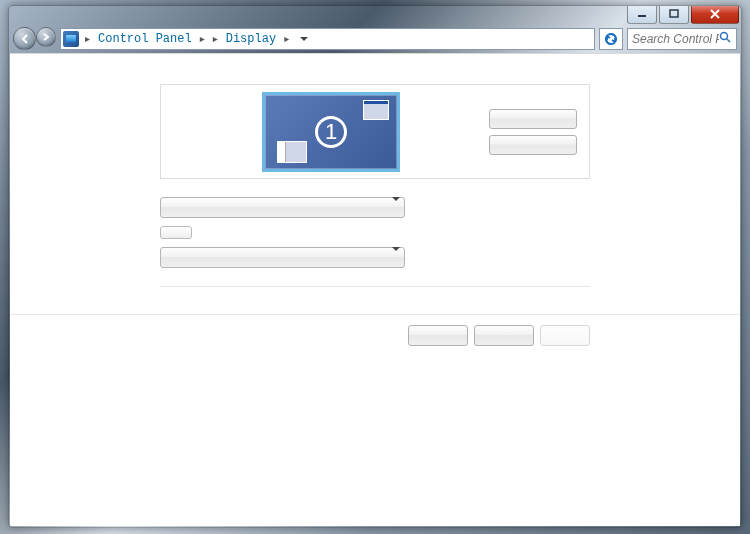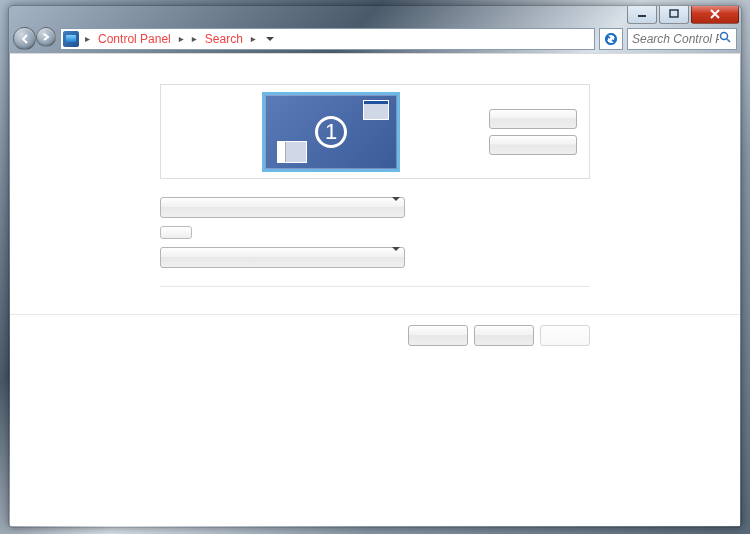--- a/index.html
+++ b/index.html
@@ -16,21 +16,21 @@
 
 
 .nav-toolbar { height: 27px; background: transparent; display: flex; align-items: center; gap: 4px; padding: 0 4px; }
 .nav-buttons { display: flex; gap: 0; }
 .nav-btn { width: 23px; height: 23px; border-radius: 50%; background: radial-gradient(circle at 35% 30%, #d0d8e0 0%, #90a0b0 60%, #607080 100%); border: 1px solid rgba(0,0,0,0.3); display: flex; align-items: center; justify-content: center; cursor: default; box-shadow: inset 0 1px 2px rgba(255,255,255,0.5), inset 0 -1px 2px rgba(0,0,0,0.2); }
 .nav-btn.small { width: 20px; height: 20px; }
 .address-bar { flex: 1; height: 22px; background: #fff; border: 1px solid #8a9aaa; display: flex; align-items: center; padding: 0 2px; gap: 4px; }
 .cp-icon { width: 16px; height: 16px; background: linear-gradient(135deg, #4080c0 0%, #205090 100%); border-radius: 2px; display: flex; align-items: center; justify-content: center; }
 .cp-icon::after { content: ""; width: 10px; height: 7px; background: linear-gradient(180deg, #80d0ff 0%, #2080d0 100%); border-radius: 1px; }
 .bc-sep { color: #555; font-size: 10px; padding: 0 2px; }
-.bc-item { color: #ef4444; cursor: pointer; padding: 2px 2px; }
+.bc-item { color: #0369a1; cursor: pointer; padding: 2px 2px; font-family: Liberation Mono, monospace; }
 .address-dropdown { width: 16px; height: 20px; display: flex; align-items: center; justify-content: center; cursor: pointer; border-left: 1px solid transparent; }
 .refresh-btn { width: 24px; height: 22px; background: #fff; border: 1px solid #8a9aaa; display: flex; align-items: center; justify-content: center; cursor: pointer; }
 .refresh-btn svg { stroke: #1a6fc4; }
 .search-box { width: 110px; height: 22px; background: #fff; border: 1px solid #8a9aaa; display: flex; align-items: center; padding: 0 4px; }
 .search-input { flex: 1; border: none; outline: none; font-style: italic; color: #888; background: transparent; font-size: 12px; width: 100%; }
 .search-icon { color: #3070b8; }
 
 
 .content { position: absolute; top: 47px; left: 1px; right: 1px; bottom: 1px; background: #fff; border-top: 1px solid rgba(0,0,0,0.15); }
 
@@ -104,21 +104,21 @@
           </svg>
       </div>
     </div>
 
     <div class="address-bar">
       <span class="cp-icon"></span>
       <span class="bc-sep">▸</span>
       <span class="bc-item">Control Panel</span>
       <span class="bc-sep">▸</span>
       <span class="bc-sep">▸</span>
-      <span class="bc-item">Search</span>
+      <span class="bc-item">Display</span>
       <span class="bc-sep">▸</span>
       <div class="address-dropdown">
         <div class="dd-tri"></div>
       </div>
     </div>
 
     <div class="refresh-btn">
       <svg width="14" height="14" fill="none" stroke-width="1.8">
         <path d="M3 4 L3 8 M3 4 L6 6 M7 2 A5 5 0 1 1 2.5 5"></path>
         <path d="M11 10 L11 6 M11 10 L8 8 M7 12 A5 5 0 1 1 11.5 9"></path>

